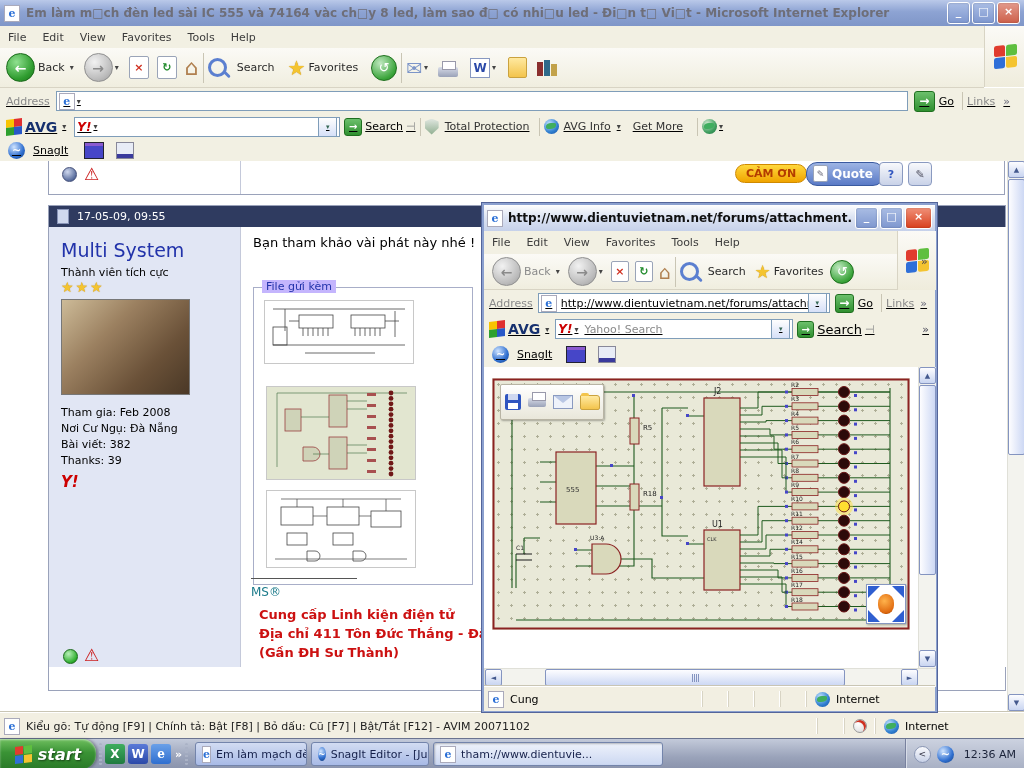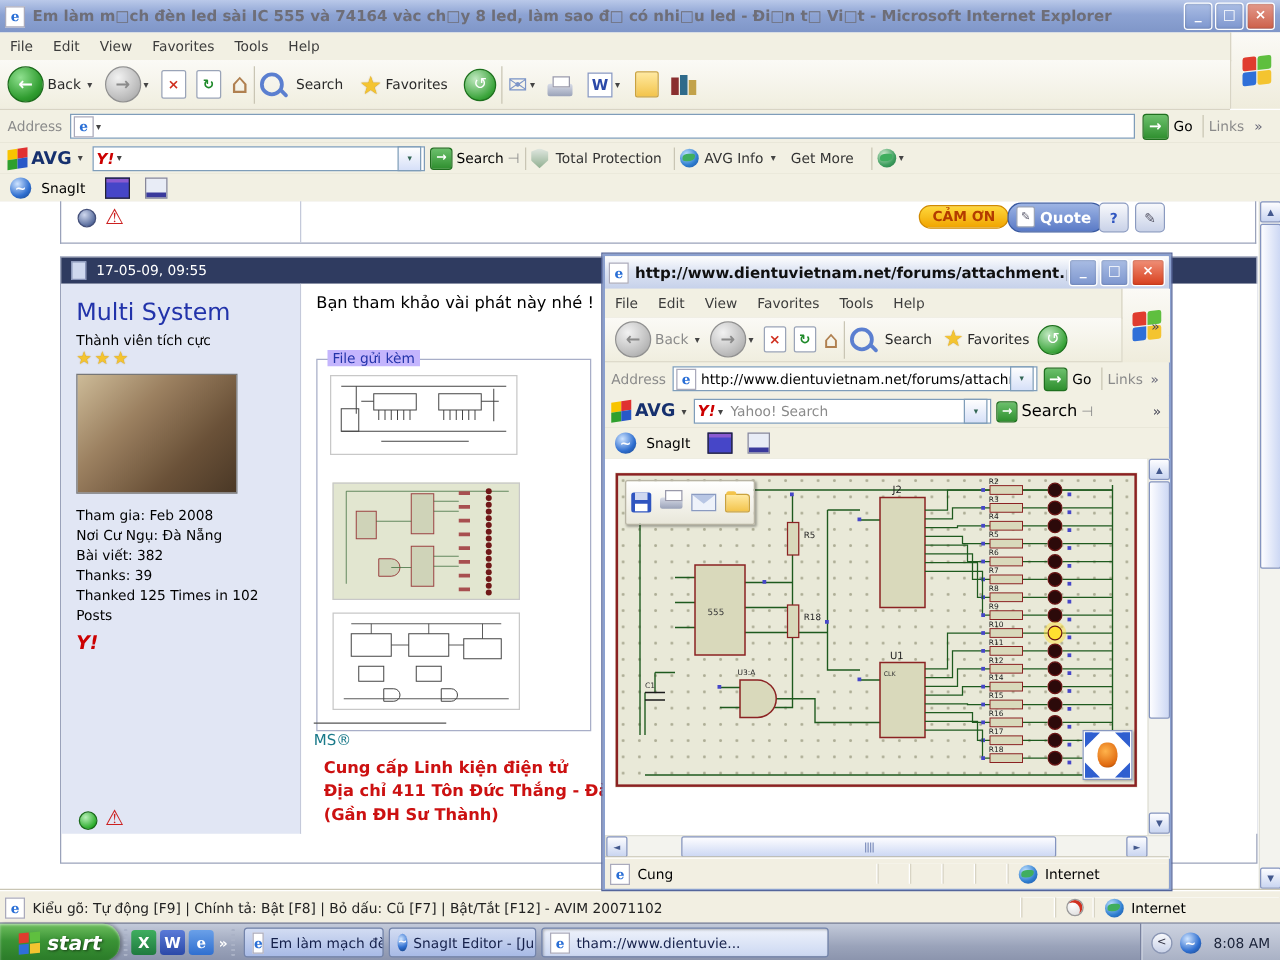--- a/index.html
+++ b/index.html
@@ -33,21 +33,21 @@
   .histicon{width:24px;height:24px;border-radius:50%;background:radial-gradient(circle at 35% 30%,#bfe8bf,#3aa43a 70%,#1f7a1f);color:#fff;display:flex;align-items:center;justify-content:center;font-size:13px;border:1px solid #1d701d;}
   .mailicon{color:#7c95c8;font-size:19px;}
   .printer{width:20px;height:10px;background:linear-gradient(#d8dce8,#9aa2b8);border-radius:2px;position:relative;margin-top:9px;}
   .printer::before{content:"";position:absolute;left:4px;top:-6px;width:12px;height:7px;background:#fff;border:1px solid #99a;}
   .wordbox{width:18px;height:18px;background:#fff;border:1px solid #8898c0;color:#2b49a8;font-weight:bold;font-size:12px;display:flex;align-items:center;justify-content:center;}
   .yellowdoc{width:17px;height:19px;background:linear-gradient(#ffe9a0,#f3c44c);border:1px solid #caa23e;border-radius:2px;}
   .books{position:relative;width:22px;height:16px;}
   .books i{position:absolute;bottom:0;width:6px;background:#8a2f2f;height:14px;}
   .books i.b2{left:7px;background:#2f6a8a;height:16px;}
   .books i.b3{left:14px;background:#c2a24a;height:12px;}
-  .addrrow{background:#f2f0e3;border-bottom:1px solid #d0ccba;display:flex;align-items:center;}
+  .addrrow{background:#f2f0e3;border-bottom:1px solid #d0ccba;display:flex;align-items:center;text-decoration:underline;}
   .addrinput{background:#fff;border:1px solid #7f9db9;height:20px;display:flex;align-items:center;padding:0 2px;box-sizing:border-box;}
   .ie-e{width:14px;height:15px;background:#fff;border:1px solid #aab;display:inline-flex;align-items:center;justify-content:center;color:#2a6fd6;font-weight:bold;font-size:11px;font-family:"DejaVu Serif","Liberation Serif",serif;}
   .ddbtn{width:17px;height:18px;background:linear-gradient(#fefefe,#d6e0f8);border:1px solid #7f9db9;display:flex;align-items:center;justify-content:center;font-size:7px;color:#365;}
   .gobox{width:19px;height:19px;border-radius:3px;background:linear-gradient(#6cc06c,#2f8f2f);color:#fff;display:flex;align-items:center;justify-content:center;font-weight:bold;font-size:12px;border:1px solid #1f6f1f;}
   .avglogo{display:grid;grid-template-columns:8px 8px;grid-template-rows:8px 8px;transform:skewY(-8deg);}
   .avglogo i:nth-child(1){background:#f8c400;}
   .avglogo i:nth-child(2){background:#e03030;}
   .avglogo i:nth-child(3){background:#2ea02e;}
   .avglogo i:nth-child(4){background:#2858c8;}
   .avgtext{font-weight:bold;font-size:14px;color:#16306e;margin:0 3px;}
@@ -262,21 +262,20 @@
       <div class="leftcol abs" style="left:0;top:21px;width:192px;height:440px;">
         <div class="uname" style="margin:12px 0 0 12px;">Multi System</div>
         <div style="margin:5px 0 0 12px;">Thành viên tích cực</div>
         <div class="star" style="margin:0 0 0 12px;font-size:14px;letter-spacing:2px;">★★★</div>
         <div style="margin:4px 0 0 12px;width:127px;height:94px;border:1px solid #777;background:linear-gradient(135deg,#cdbb98 0%,#9b8060 35%,#6a5138 70%,#4a3826 100%);"></div>
         <div style="margin:10px 12px 0 12px;line-height:16px;">
           <div>Tham gia: Feb 2008</div>
           <div>Nơi Cư Ngụ: Đà Nẵng</div>
           <div>Bài viết: 382</div>
           <div>Thanks: 39</div>
-          <div>Thanked 125 Times in 102 Posts</div>
         </div>
         <div class="yicon" style="margin:4px 0 0 12px;font-size:15px;">Y!</div>
         <span class="abs statusdot on" style="left:14px;top:422px;"></span>
         <span class="abs warnicon" style="left:35px;top:418px;">⚠</span>
       </div>
       <div class="abs" style="left:192px;top:21px;width:765px;height:440px;background:#fff;">
         <div style="margin:8px 0 0 12px;font-size:13px;">Bạn tham khảo vài phát này nhé !</div>
         <div class="fieldset abs" style="left:12px;top:37px;width:218px;height:296px;">
           <span class="legend">File gửi kèm</span>
 
@@ -696,17 +695,17 @@
       <span class="snagball" style="width:14px;height:14px;font-size:9px;">~</span>
       <span>SnagIt Editor - [Jun 2...</span>
     </div>
     <div class="taskbtn active" style="width:230px;">
       <span class="ie-e">e</span>
       <span>tham://www.dientuvie...</span>
     </div>
     <div class="tray">
       <span class="chevcircle">&lt;</span>
       <span class="snagball">~</span>
-      <span style="color:#1a2238;margin-left:4px;">8:08 AM</span>
+      <span style="color:#1a2238;margin-left:4px;">12:36 AM</span>
     </div>
   </div>
 
 </div>
 
 </body></html>

